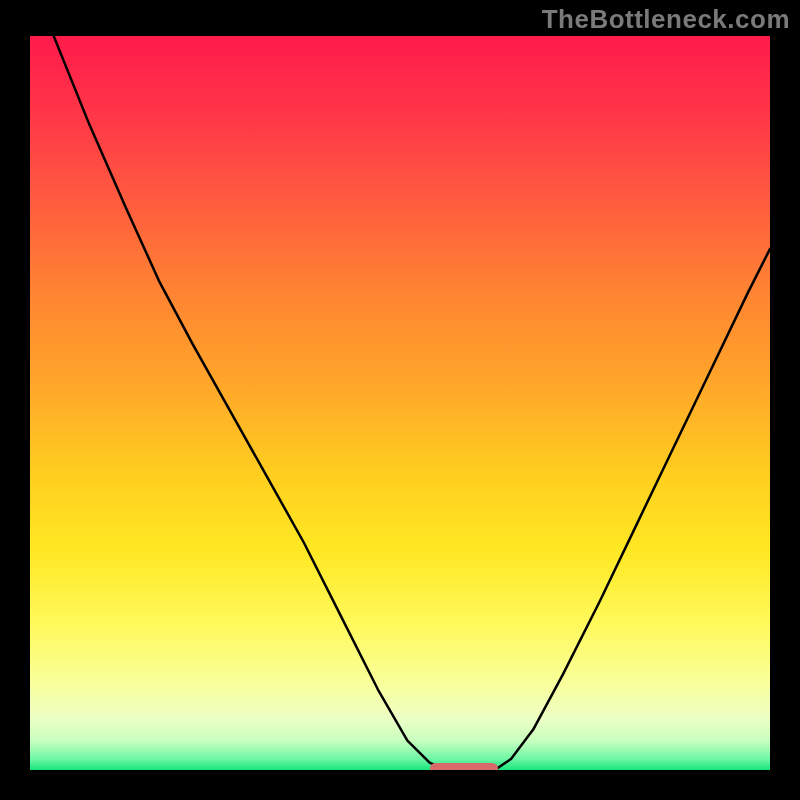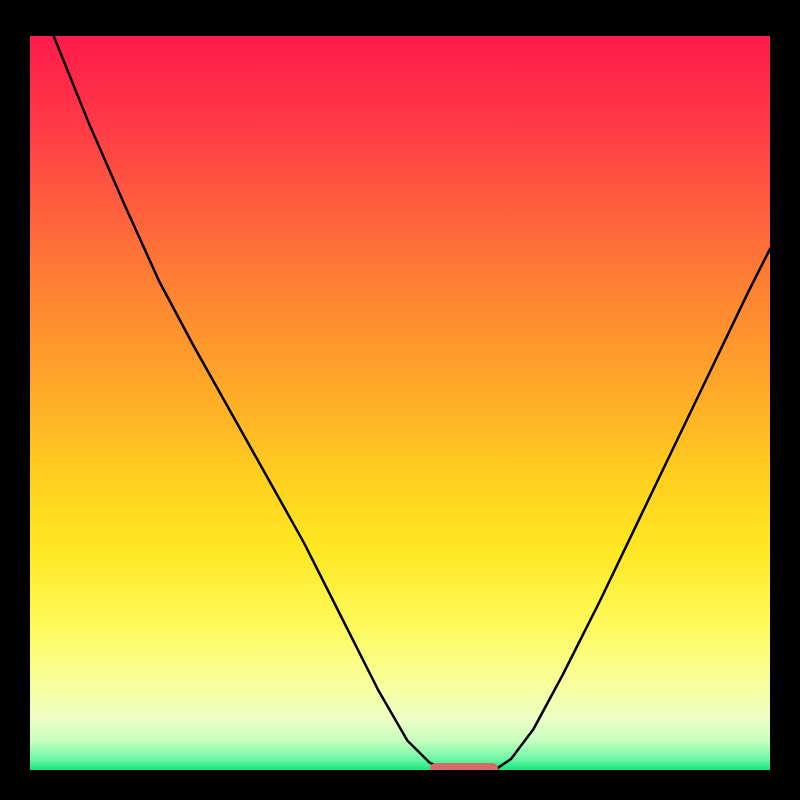--- a/index.html
+++ b/index.html
@@ -45,20 +45,21 @@
     border-radius: 6px;
     background: #d86a6a;
     z-index: 5;
   }
 </style>
 </head>
 <body>
 
 <div class="frame">
 
+  <div class="watermark">TheBottleneck.com</div>
 
   <div class="plot-area">
     <svg viewBox="0 0 740 734" preserveAspectRatio="none">
       <defs>
         <linearGradient id="bg-grad" x1="0" y1="0" x2="0" y2="1">
         <stop offset="0%" stop-color="#ff1b4b"></stop>
             <stop offset="10%" stop-color="#ff3448"></stop>
             <stop offset="22%" stop-color="#ff5a3f"></stop>
             <stop offset="35%" stop-color="#ff8432"></stop>
             <stop offset="48%" stop-color="#ffa829"></stop>

